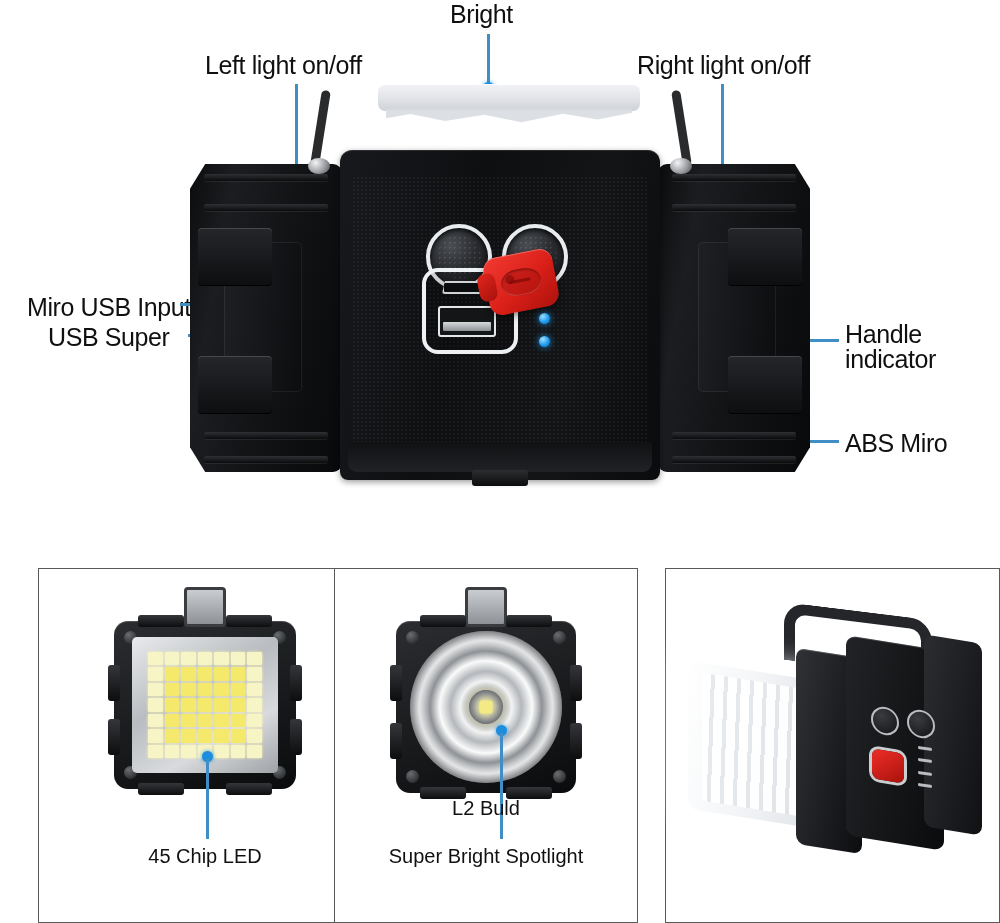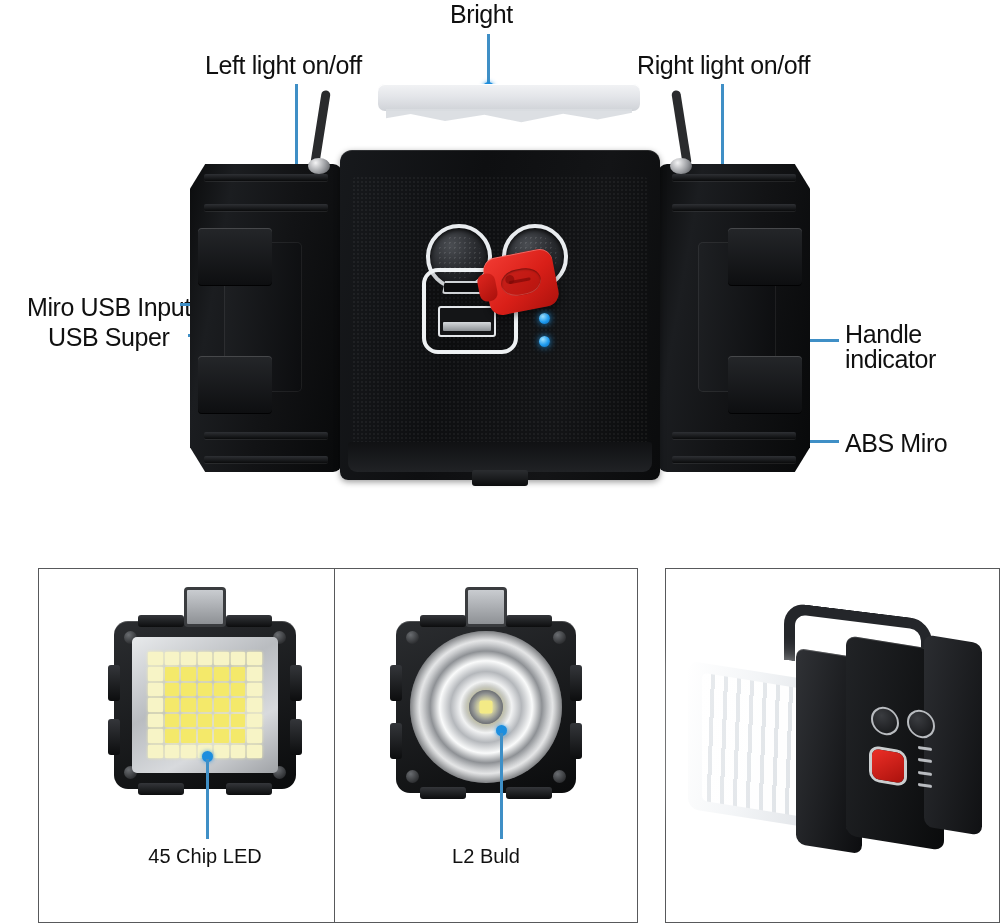--- a/index.html
+++ b/index.html
@@ -501,20 +501,21 @@
         <div class="fl-corner" style="left:10px;bottom:10px;"></div>
         <div class="fl-corner" style="right:10px;bottom:10px;"></div>
         <div class="reflector">
           <div class="emitter"></div>
         </div>
       </div>
       <div class="dot" style="left:161px;top:156px;"></div>
       <div class="lead v" style="left:165px;top:164px;height:106px;"></div>
       <div class="panel-cap">
         <div>L2 Buld</div>
+        <div>Super Bright Spotlight</div>
       </div>
     </div>
 
     <div class="panel" style="left:665px;width:335px;">
       <div class="pv">
         <div class="pv-handle"></div>
         <div class="pv-glow"></div>
         <div class="pv-front-bezel"></div>
         <div class="pv-mid"></div>
         <div class="pv-rear"></div>

